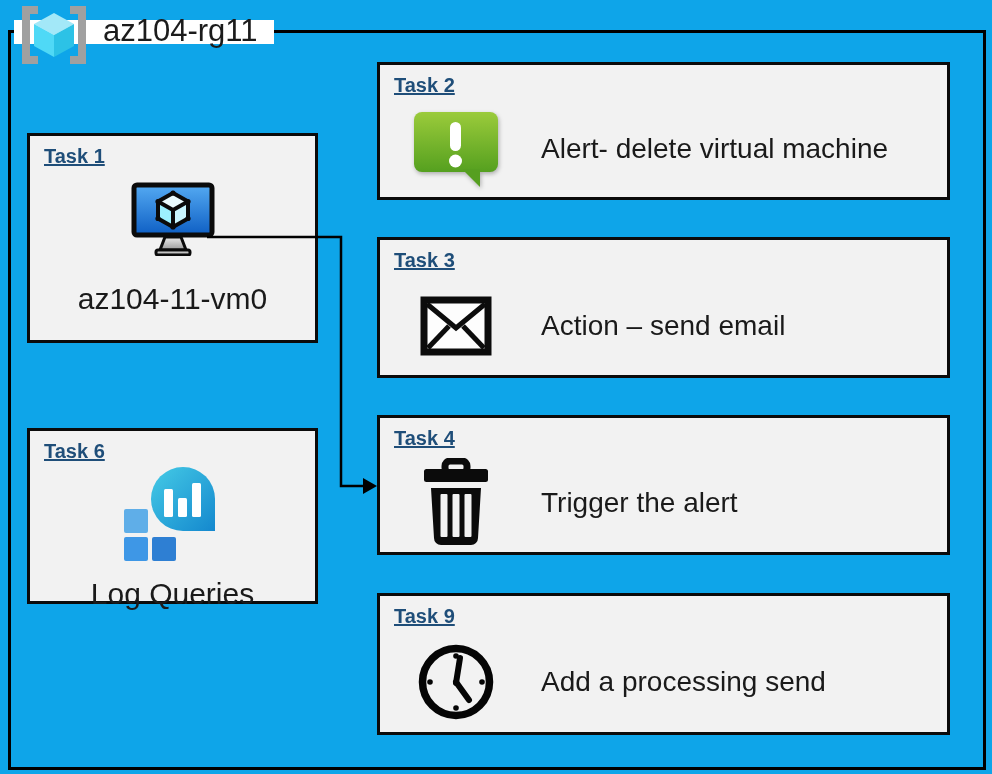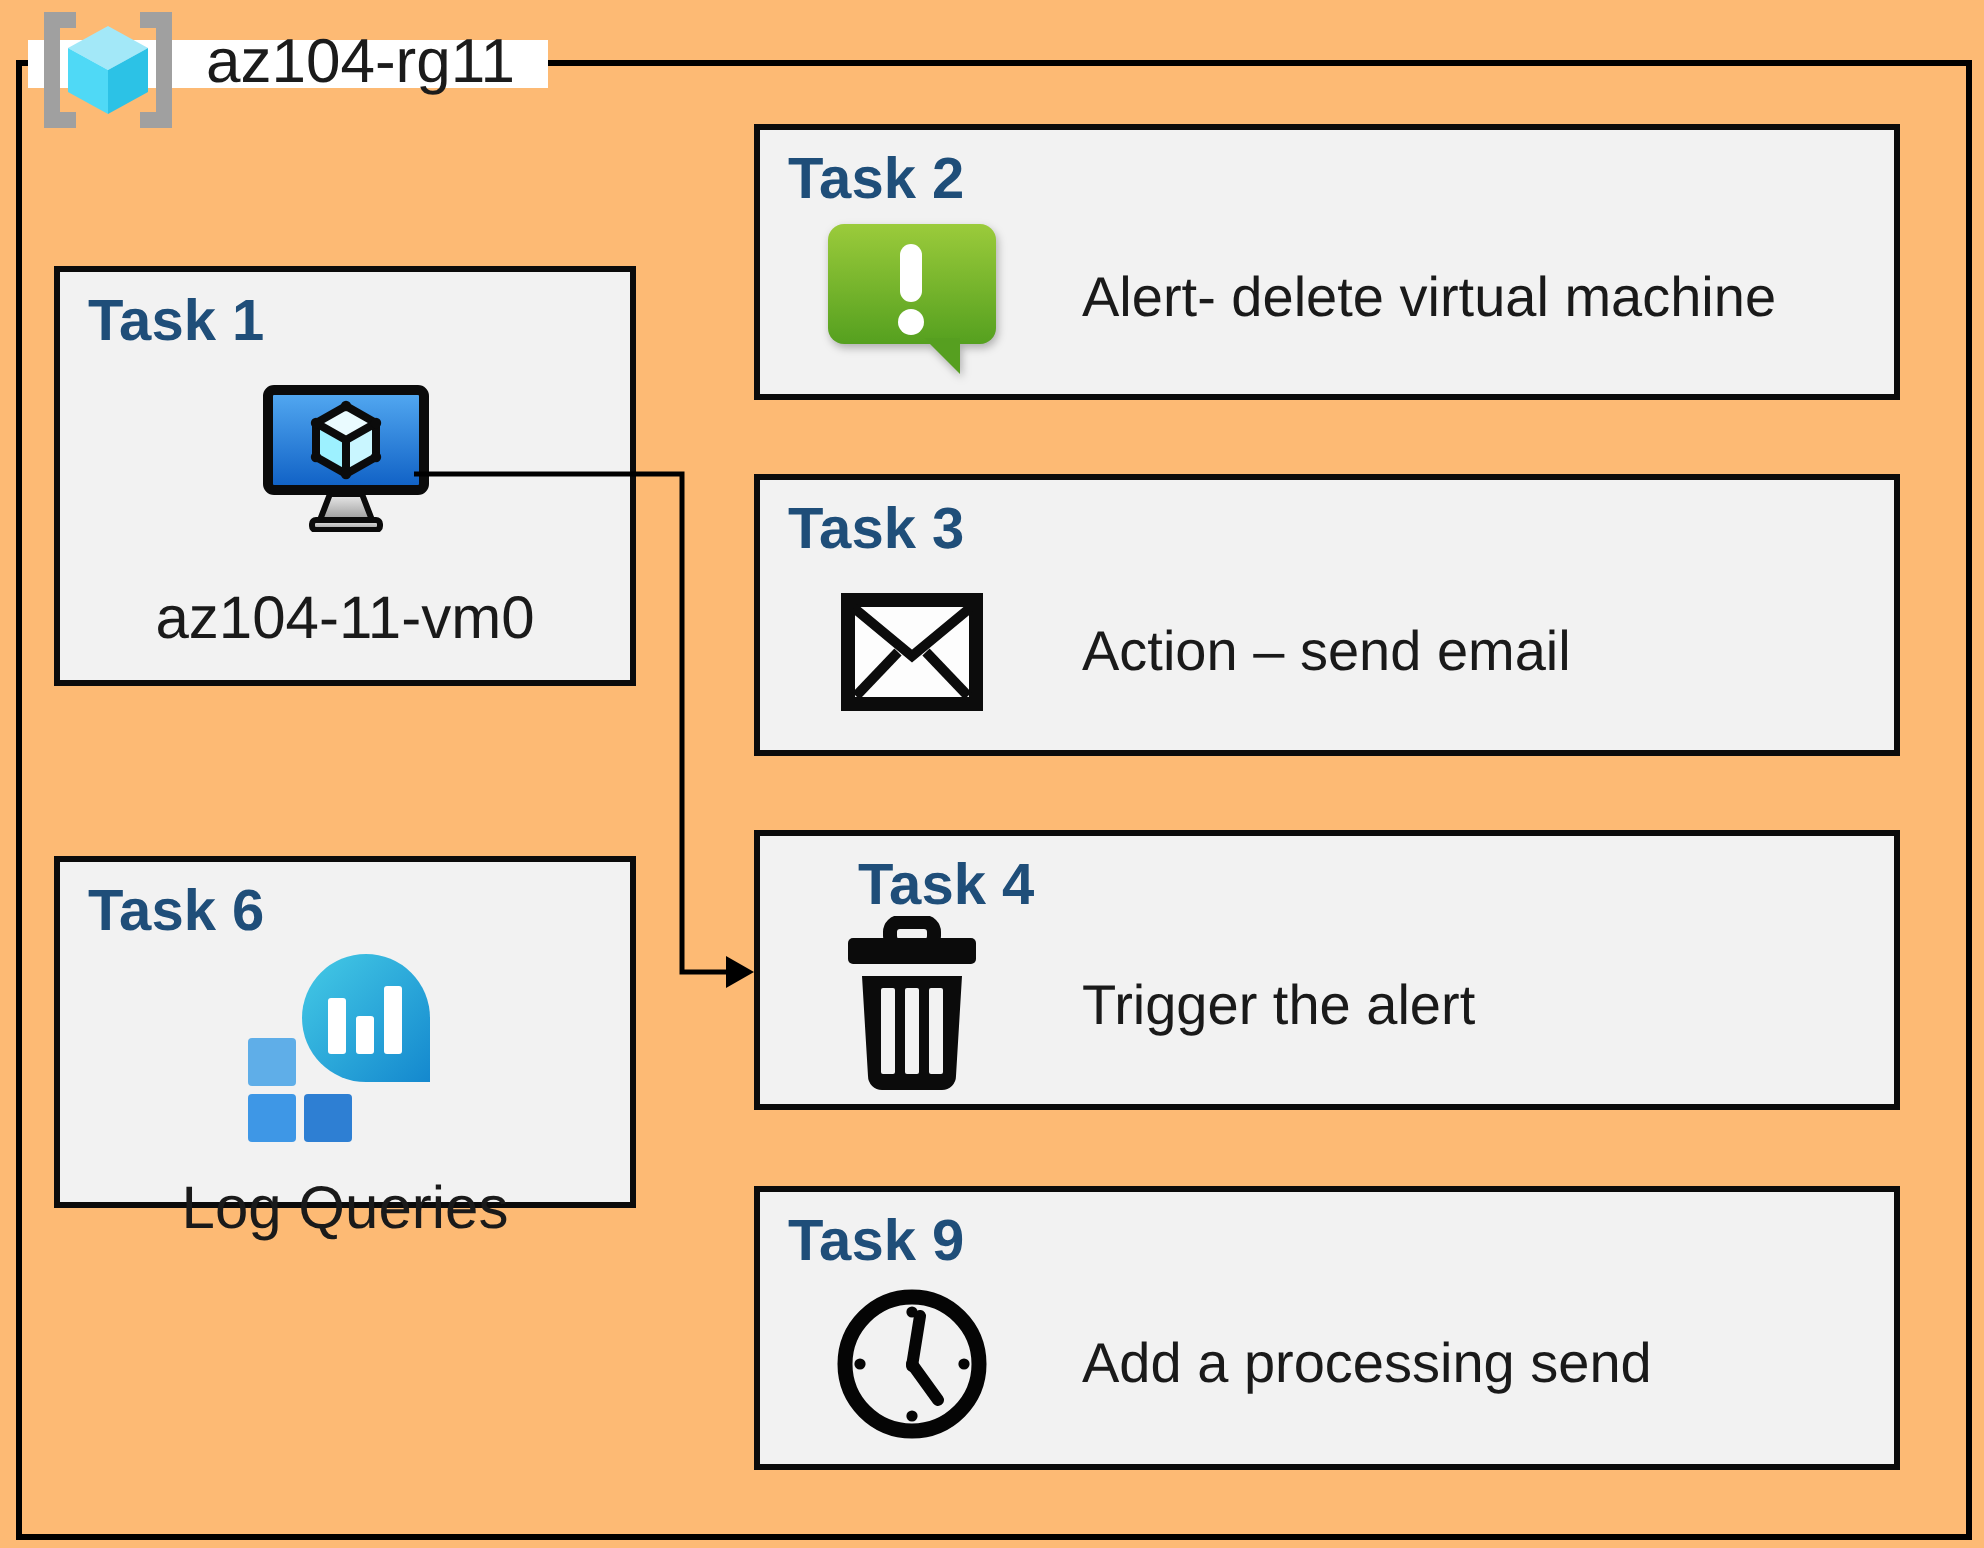--- a/index.html
+++ b/index.html
@@ -1,35 +1,35 @@
 <!DOCTYPE html>
 <html><head>
 <meta charset="utf-8">
 <style>
   html,body{margin:0;padding:0;background:#fff;}
   .canvas{
-    position:relative;width:992px;height:774px;background:#fdba74;
+    position:relative;width:992px;height:774px;background:#0ea5e9;
     font-family:"Liberation Sans", sans-serif;overflow:hidden;
   }
   .rg-border{
     position:absolute;left:8px;top:30px;width:978px;height:740px;
     border:3px solid #000;box-sizing:border-box;background:transparent;
   }
   .rg-label-patch{
     position:absolute;left:14px;top:20px;width:260px;height:24px;background:#fff;
   }
   .rg-icon{position:absolute;left:16px;top:5px;}
   .rg-name{
     position:absolute;left:103px;top:13px;font-size:31px;color:#1b1b1b;white-space:nowrap;
   }
   .task-box{
     position:absolute;background:#f2f2f2;border:3px solid #0b0b0b;box-sizing:border-box;
   }
   .task-heading{
-    font-size:29px;font-weight:700;color:#1F4E79;margin:9px 0 0 14px;white-space:nowrap;
+    font-size:20px;font-weight:700;color:#1F4E79;margin:9px 0 0 14px;white-space:nowrap;text-decoration:underline;
   }
   
   .box-col{display:flex;flex-direction:column;align-items:center;}
   .box-col .task-heading{align-self:flex-start;}
   .vm-wrap{margin-top:14px;}
   .log-wrap{margin-top:4px;}
   .col-label{font-size:30px;color:#1a1a1a;white-space:nowrap;}
   .vm-label{margin-top:22px;}
   .log-label{margin-top:10px;}
   
@@ -145,21 +145,21 @@
           <rect x="4" y="5" width="64" height="52" fill="#fdfdfd" stroke="#0c0c0c" stroke-width="7"></rect>
           <path d="M7,9 L36,33 L65,9" fill="none" stroke="#0c0c0c" stroke-width="5"></path>
           <path d="M8,53 L29,31" fill="none" stroke="#0c0c0c" stroke-width="5"></path>
           <path d="M64,53 L43,31" fill="none" stroke="#0c0c0c" stroke-width="5"></path>
         </svg>
       </div>
       <span class="row-label">Action – send email</span>
     </div>
   </div>
 
-  <div class="task-box" style="left:377px;top:415px;width:573px;height:140px;padding-left:35px;">
+  <div class="task-box" style="left:377px;top:415px;width:573px;height:140px;">
     <div class="task-heading">Task 4</div>
     <div class="task-row">
       <div class="icon-slot">
         <svg width="66" height="90" viewBox="0 0 66 90">
           <rect x="22" y="3" width="22" height="12" rx="5" fill="none" stroke="#0b0b0b" stroke-width="7"></rect>
           <rect x="1" y="11" width="64" height="13" rx="2.5" fill="#0b0b0b"></rect>
           <path d="M8,30 H58 L55,80 a7,7 0 0 1 -7,7 H18 a7,7 0 0 1 -7,-7 Z" fill="#0b0b0b"></path>
           <rect x="17.5" y="36" width="7" height="43" rx="1" fill="#f2f2f2"></rect>
           <rect x="29.5" y="36" width="7" height="43" rx="1" fill="#f2f2f2"></rect>
           <rect x="41.5" y="36" width="7" height="43" rx="1" fill="#f2f2f2"></rect>

